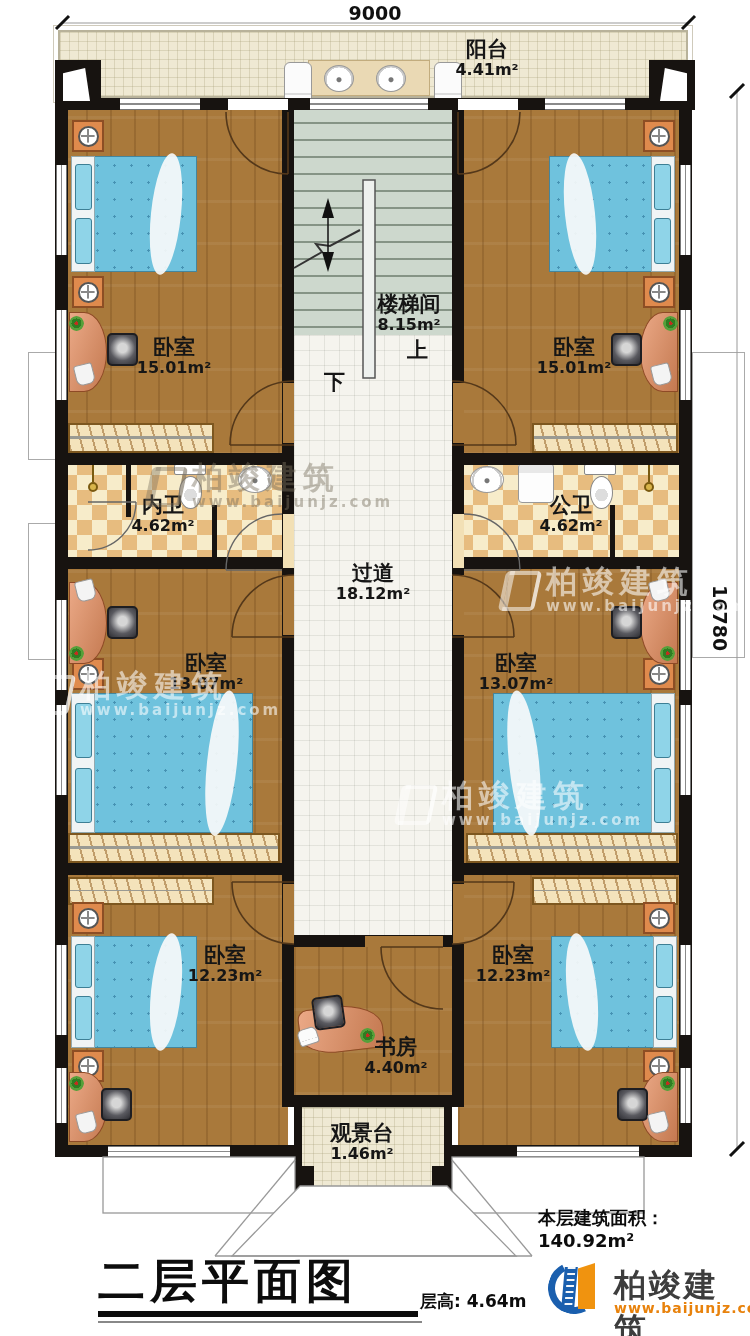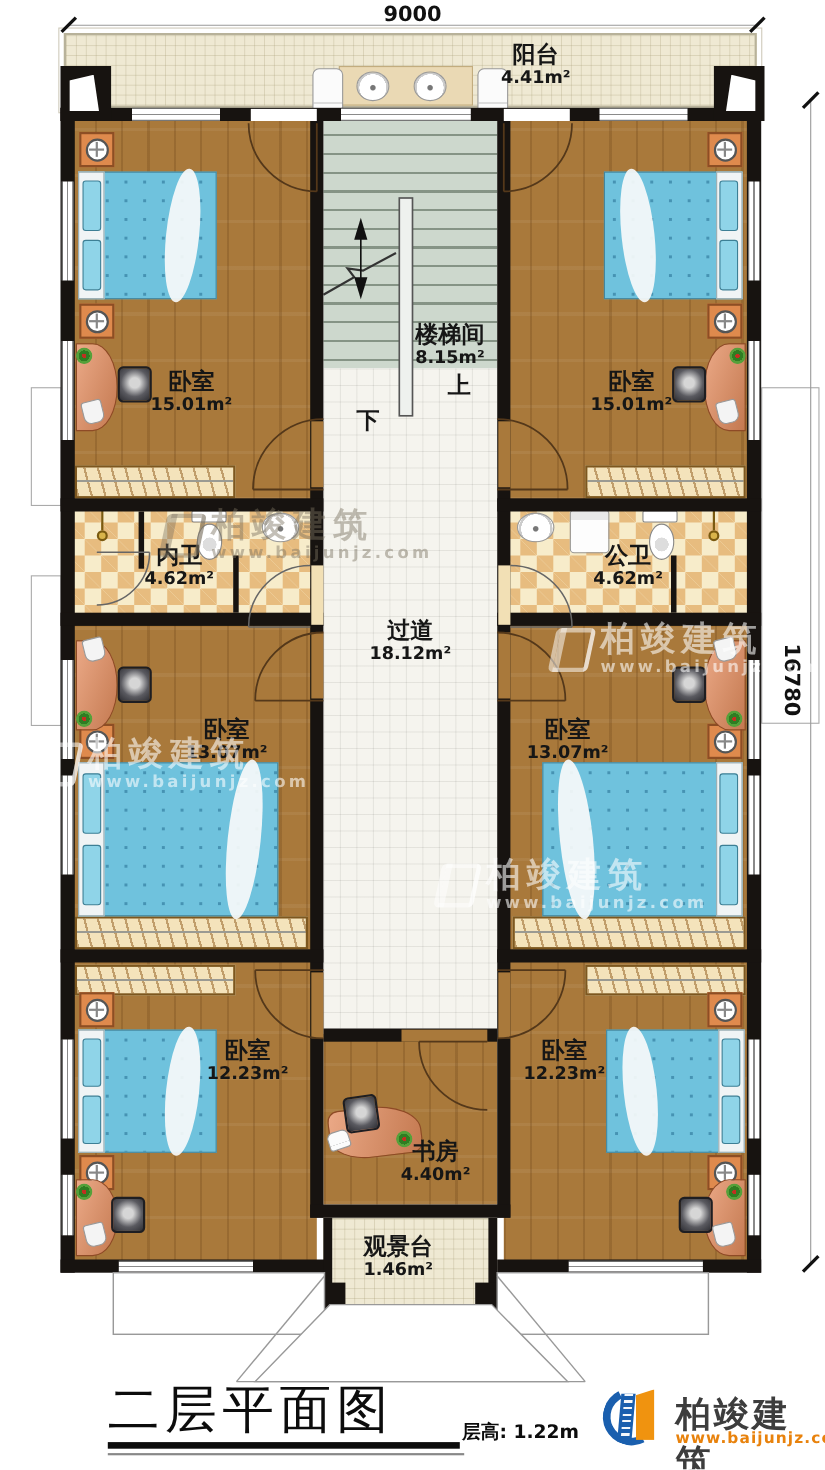--- a/index.html
+++ b/index.html
@@ -70,21 +70,21 @@
   .dimtxt{position:absolute;z-index:6;font-size:19px;font-weight:bold;color:#111;}
   
   .wmk{position:absolute;z-index:7;display:flex;align-items:center;gap:8px;pointer-events:none;white-space:nowrap;}
   .wmk .g{display:block;width:36px;height:40px;border:4px solid currentColor;border-radius:5px;transform:skewX(-12deg);box-sizing:border-box;
     background-image:linear-gradient(90deg,currentColor 0 5px,transparent 5px 10px);opacity:.9;}
   .wmk .tx b{display:block;font-size:31px;letter-spacing:6px;line-height:1;}
   .wmk .tx i{display:block;font-style:normal;font-weight:bold;font-size:15px;letter-spacing:3px;line-height:1.2;}
   .wmk-gray{color:rgba(122,112,96,.45);}
   .wmk-white{color:rgba(255,255,255,.58);}
   
-  .title-main{position:absolute;z-index:6;font-size:47px;font-weight:normal;letter-spacing:5px;color:#0c0c0c;}
+  .title-main{position:absolute;z-index:6;font-size:47px;font-weight:bold;letter-spacing:5px;color:#0c0c0c;}
   .title-scale{position:absolute;z-index:6;font-size:41px;font-weight:bold;color:#0c0c0c;}
   .title-floorh{position:absolute;z-index:6;font-size:17px;font-weight:bold;color:#0c0c0c;}
   .area-note{position:absolute;z-index:6;font-size:18px;font-weight:bold;color:#0c0c0c;}
   .logo-name{position:absolute;z-index:6;font-size:32px;font-weight:bold;letter-spacing:3px;color:#3d3d3d;}
   .logo-site{position:absolute;z-index:6;font-size:14px;font-weight:bold;letter-spacing:1px;color:#e8820c;}
   .logo-glyph{position:absolute;z-index:6;width:58px;height:58px;}
   .logo-glyph .sw{position:absolute;left:0;top:2px;width:52px;height:52px;border:7px solid transparent;border-left-color:#1a5fae;border-bottom-color:#1a5fae;border-radius:50%;transform:rotate(18deg);box-sizing:border-box;}
   .logo-glyph .tb{position:absolute;left:15px;top:7px;width:13px;height:42px;background:#1a5fae;transform:skewX(-5deg);
     background-image:repeating-linear-gradient(180deg,rgba(255,255,255,.95) 0 2px,transparent 2px 6px);background-size:60% 100%;background-repeat:no-repeat;background-position:center;}
   .logo-glyph .to{position:absolute;left:30px;top:3px;width:17px;height:46px;background:#f0930f;clip-path:polygon(0 12%,100% 0,100% 100%,0 100%);}
@@ -421,22 +421,23 @@
       </span>
     </div>
   <div class="wmk wmk-white" style="left:398px;top:780px">
     <span class="g"></span>
     <span class="tx">
         <b>柏竣建筑</b>
         <i>www.baijunjz.com</i>
       </span>
     </div>
 
+  <div class="area-note" style="left:538px;top:1206px">本层建筑面积：140.92m²</div>
   <div class="title-main" style="left:98px;top:1250px">二层平面图</div>
-  <div class="title-floorh" style="left:420px;top:1290px">层高: 1.22m</div>
+  <div class="title-floorh" style="left:420px;top:1290px">层高: 4.64m</div>
   <div class="abs" style="left:98px;top:1311px;width:320px;height:6px;background:#0c0c0c;z-index:6"></div>
   <div class="abs" style="left:98px;top:1321px;width:324px;height:2px;background:#888;z-index:6"></div>
   <div class="logo-glyph" style="left:548px;top:1260px">
     <div class="sw"></div>
     <div class="tb"></div>
     <div class="to"></div>
   </div>
   <div class="logo-name" style="left:614px;top:1264px">柏竣建筑</div>
   <div class="logo-site" style="left:614px;top:1300px">www.baijunjz.com</div>
 

